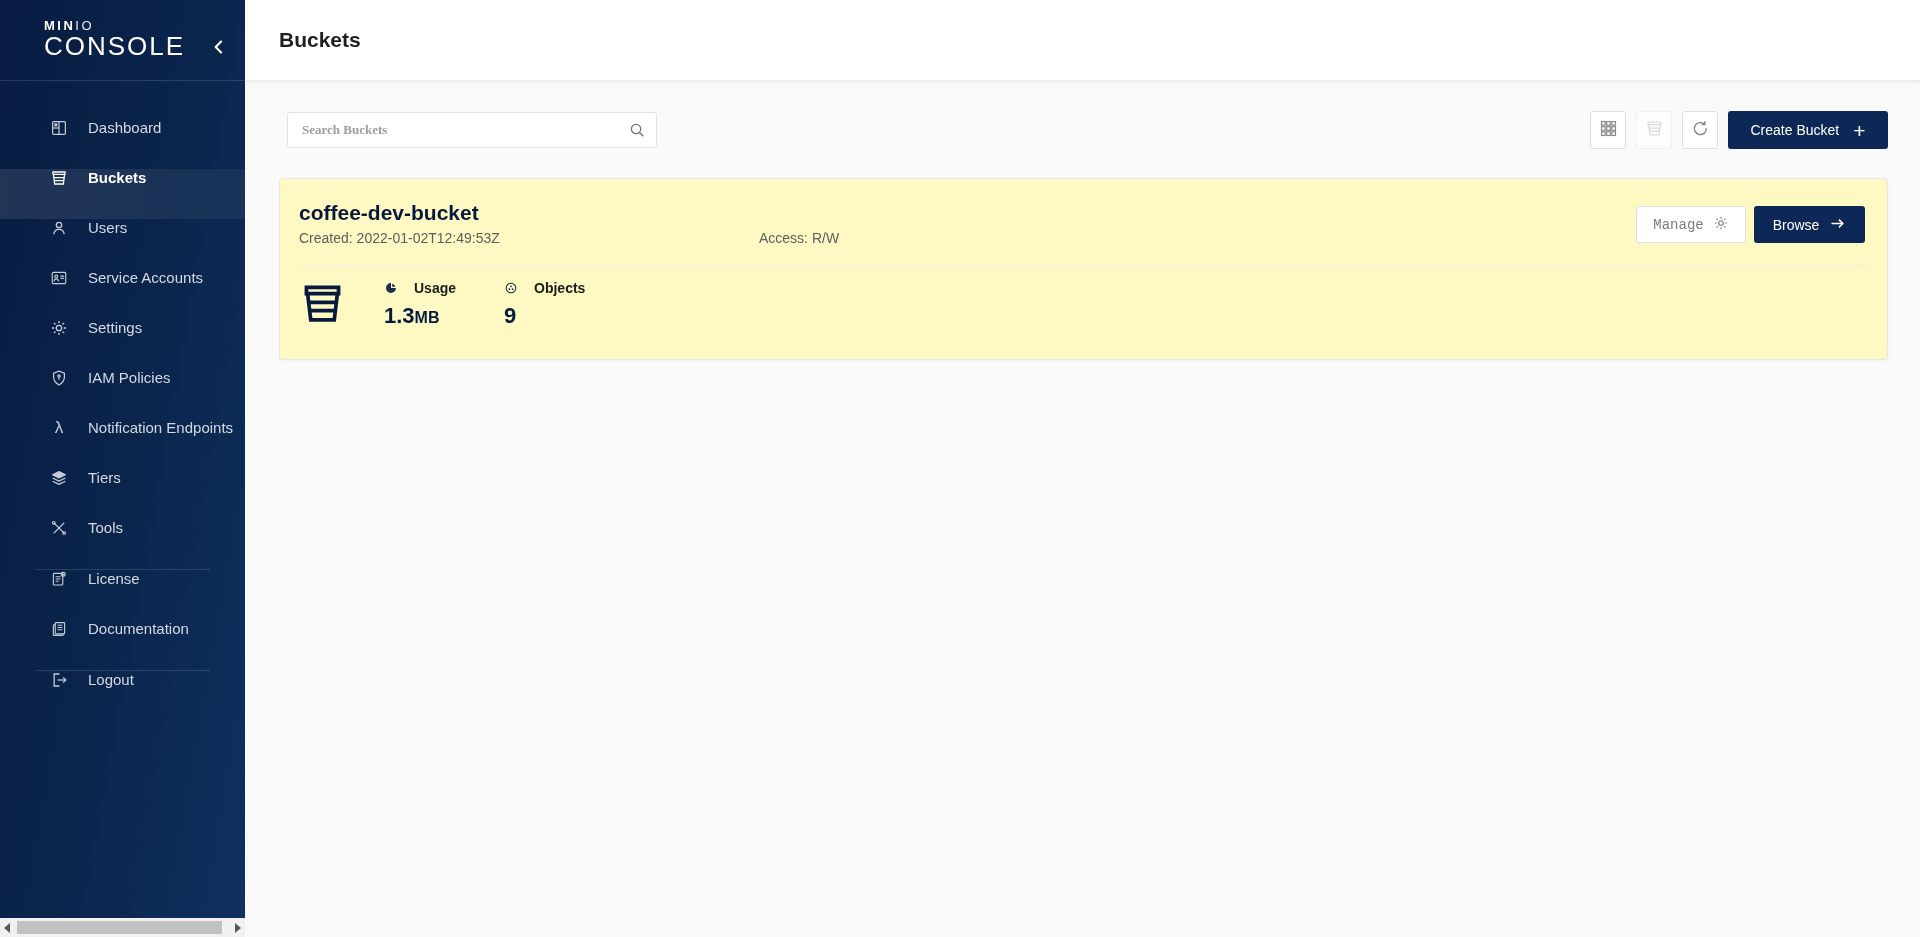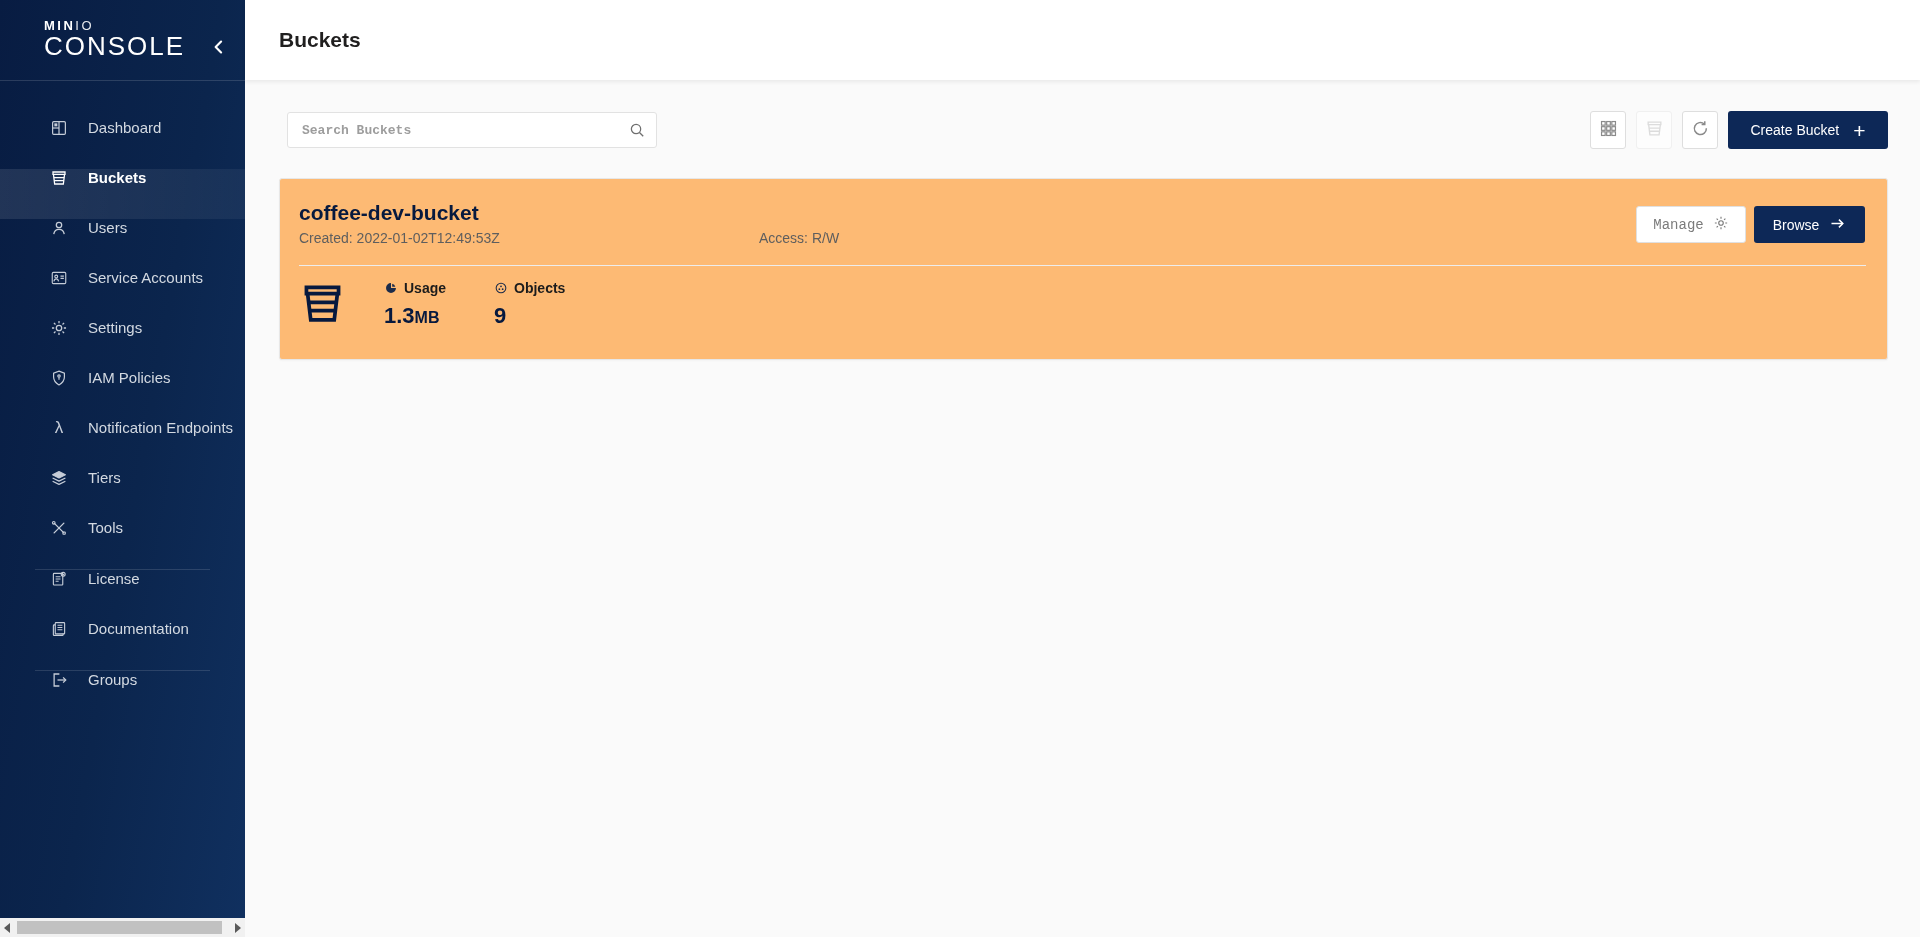--- a/index.html
+++ b/index.html
@@ -50,46 +50,46 @@
   
   .main{ position:absolute; left:245px; top:0; right:0; bottom:0; background:var(--content-bg); }
   .page-header{ height:80px; background:#fff; display:flex; align-items:center; padding-left:34px;
     box-shadow:0 2px 4px rgba(0,0,0,0.07); position:relative; z-index:2; }
   .page-title{ font-size:21px; font-weight:bold; color:var(--text-dark); }
 
   .content{ position:absolute; left:0; right:0; top:80px; bottom:0; }
   .toolbar{ display:flex; align-items:center; margin:31px 32px 0 34px; }
   .search-wrap{ position:relative; margin-left:8px; width:370px; }
   .search-input{ width:370px; height:36px; border:1px solid #e2e2e2; border-radius:3px; background:#fff;
-    padding:0 40px 0 14px; font-size:13px; color:#333; font-family:Liberation Mono, monospace; }
+    padding:0 40px 0 14px; font-size:13px; color:#333; font-family:Liberation Serif, serif; }
   .search-input::placeholder{ color:#9d9d9d; font-weight:bold; }
   .search-icon{ position:absolute; right:11px; top:9px; width:18px; height:18px; color:#6f6f6f; }
   .toolbar .spacer{ flex:1; }
   .icon-btn{ width:36px; height:38px; background:#fff; border:1px solid #dedede; border-radius:3px;
     display:flex; align-items:center; justify-content:center; color:var(--icon-gray); cursor:pointer; margin-left:10px; }
   .icon-btn svg{ width:19px; height:19px; }
   .icon-btn.disabled{ border-color:#f0f0f0; background:#fdfdfd; color:var(--disabled-icon); cursor:default; }
   .create-btn{ height:38px; width:160px; margin-left:10px; background:var(--navy); color:#fff; border:none;
     border-radius:3px; font-size:14px; font-family:"Liberation Sans",sans-serif; cursor:pointer;
     display:flex; align-items:center; justify-content:center; gap:14px; }
   .create-btn .plus{ font-size:21px; font-weight:300; line-height:1; }
 
   
-  .bucket-card{ position:relative; margin:29px 32px 0 34px; height:182px; background:#fdba74;
+  .bucket-card{ position:relative; margin:29px 32px 0 34px; height:182px; background:#fef9c3;
     border:1px solid var(--card-border); border-radius:3px; box-shadow:0 1px 2px rgba(0,0,0,0.03); }
   .bucket-name{ padding:22px 0 0 19px; font-size:21px; font-weight:bold; color:var(--navy-text); }
   .bucket-meta{ position:relative; margin:5px 0 16px 19px; font-size:14px; color:var(--text-gray); height:18px; }
   .bucket-access{ position:absolute; left:460px; top:0; }
   .card-divider{ border:none; border-top:1px solid #ededed; margin:17px 21px 0 19px; }
   .metrics-row{ display:flex; margin:14px 0 0 19px; }
   .big-bucket-icon{ width:47px; height:47px; color:var(--navy-text); }
   .big-bucket-icon svg{ width:47px; height:47px; }
   .metric{ margin-left:38px; }
   .metric.objects{ margin-left:48px; }
-  .metric-label-row{ display:flex; align-items:center; gap:6px; font-size:14px; font-weight:bold; color:#1c1c1c; }
+  .metric-label-row{ display:flex; align-items:center; gap:16px; font-size:14px; font-weight:bold; color:#1c1c1c; }
   .metric-label-row .micon{ width:14px; height:14px; color:#1b2b4a; }
   .metric-label-row .micon svg{ width:14px; height:14px; display:block; }
   .metric-value{ margin-top:7px; font-size:22px; font-weight:bold; color:var(--navy-text); }
   .metric-unit{ font-size:16px; font-weight:bold; }
   .card-actions{ position:absolute; top:27px; right:22px; display:flex; gap:8px; }
   .manage-btn{ width:110px; height:37px; background:#fff; border:1px solid #e0e0e0; border-radius:3px;
     color:#7b7b7b; font-size:14px; font-family:Liberation Mono, monospace; cursor:pointer;
     display:flex; align-items:center; justify-content:center; gap:9px; }
   .manage-btn svg{ width:16px; height:16px; }
   .browse-btn{ width:111px; height:37px; background:var(--navy); border:none; border-radius:3px;
@@ -241,21 +241,21 @@
     <div class="nav-divider"></div>
 
     <div class="nav-item">
       <span class="nicon">
         <svg viewBox="0 0 24 24" fill="none" stroke="currentColor" stroke-width="1.7">
             <path d="M12.5 4H5.5v16h7"></path>
             <path d="M10 12h10.5"></path>
             <path d="M17.5 8.5L21 12l-3.5 3.5"></path>
           </svg>
       </span>
-      <span>Groups</span>
+      <span>Logout</span>
     </div>
   </nav>
 </aside>
 
 <div class="h-scrollbar">
   <span class="sb-arrow left"></span>
   <div class="thumb"></div>
   <span class="sb-arrow right"></span>
 </div>
 

